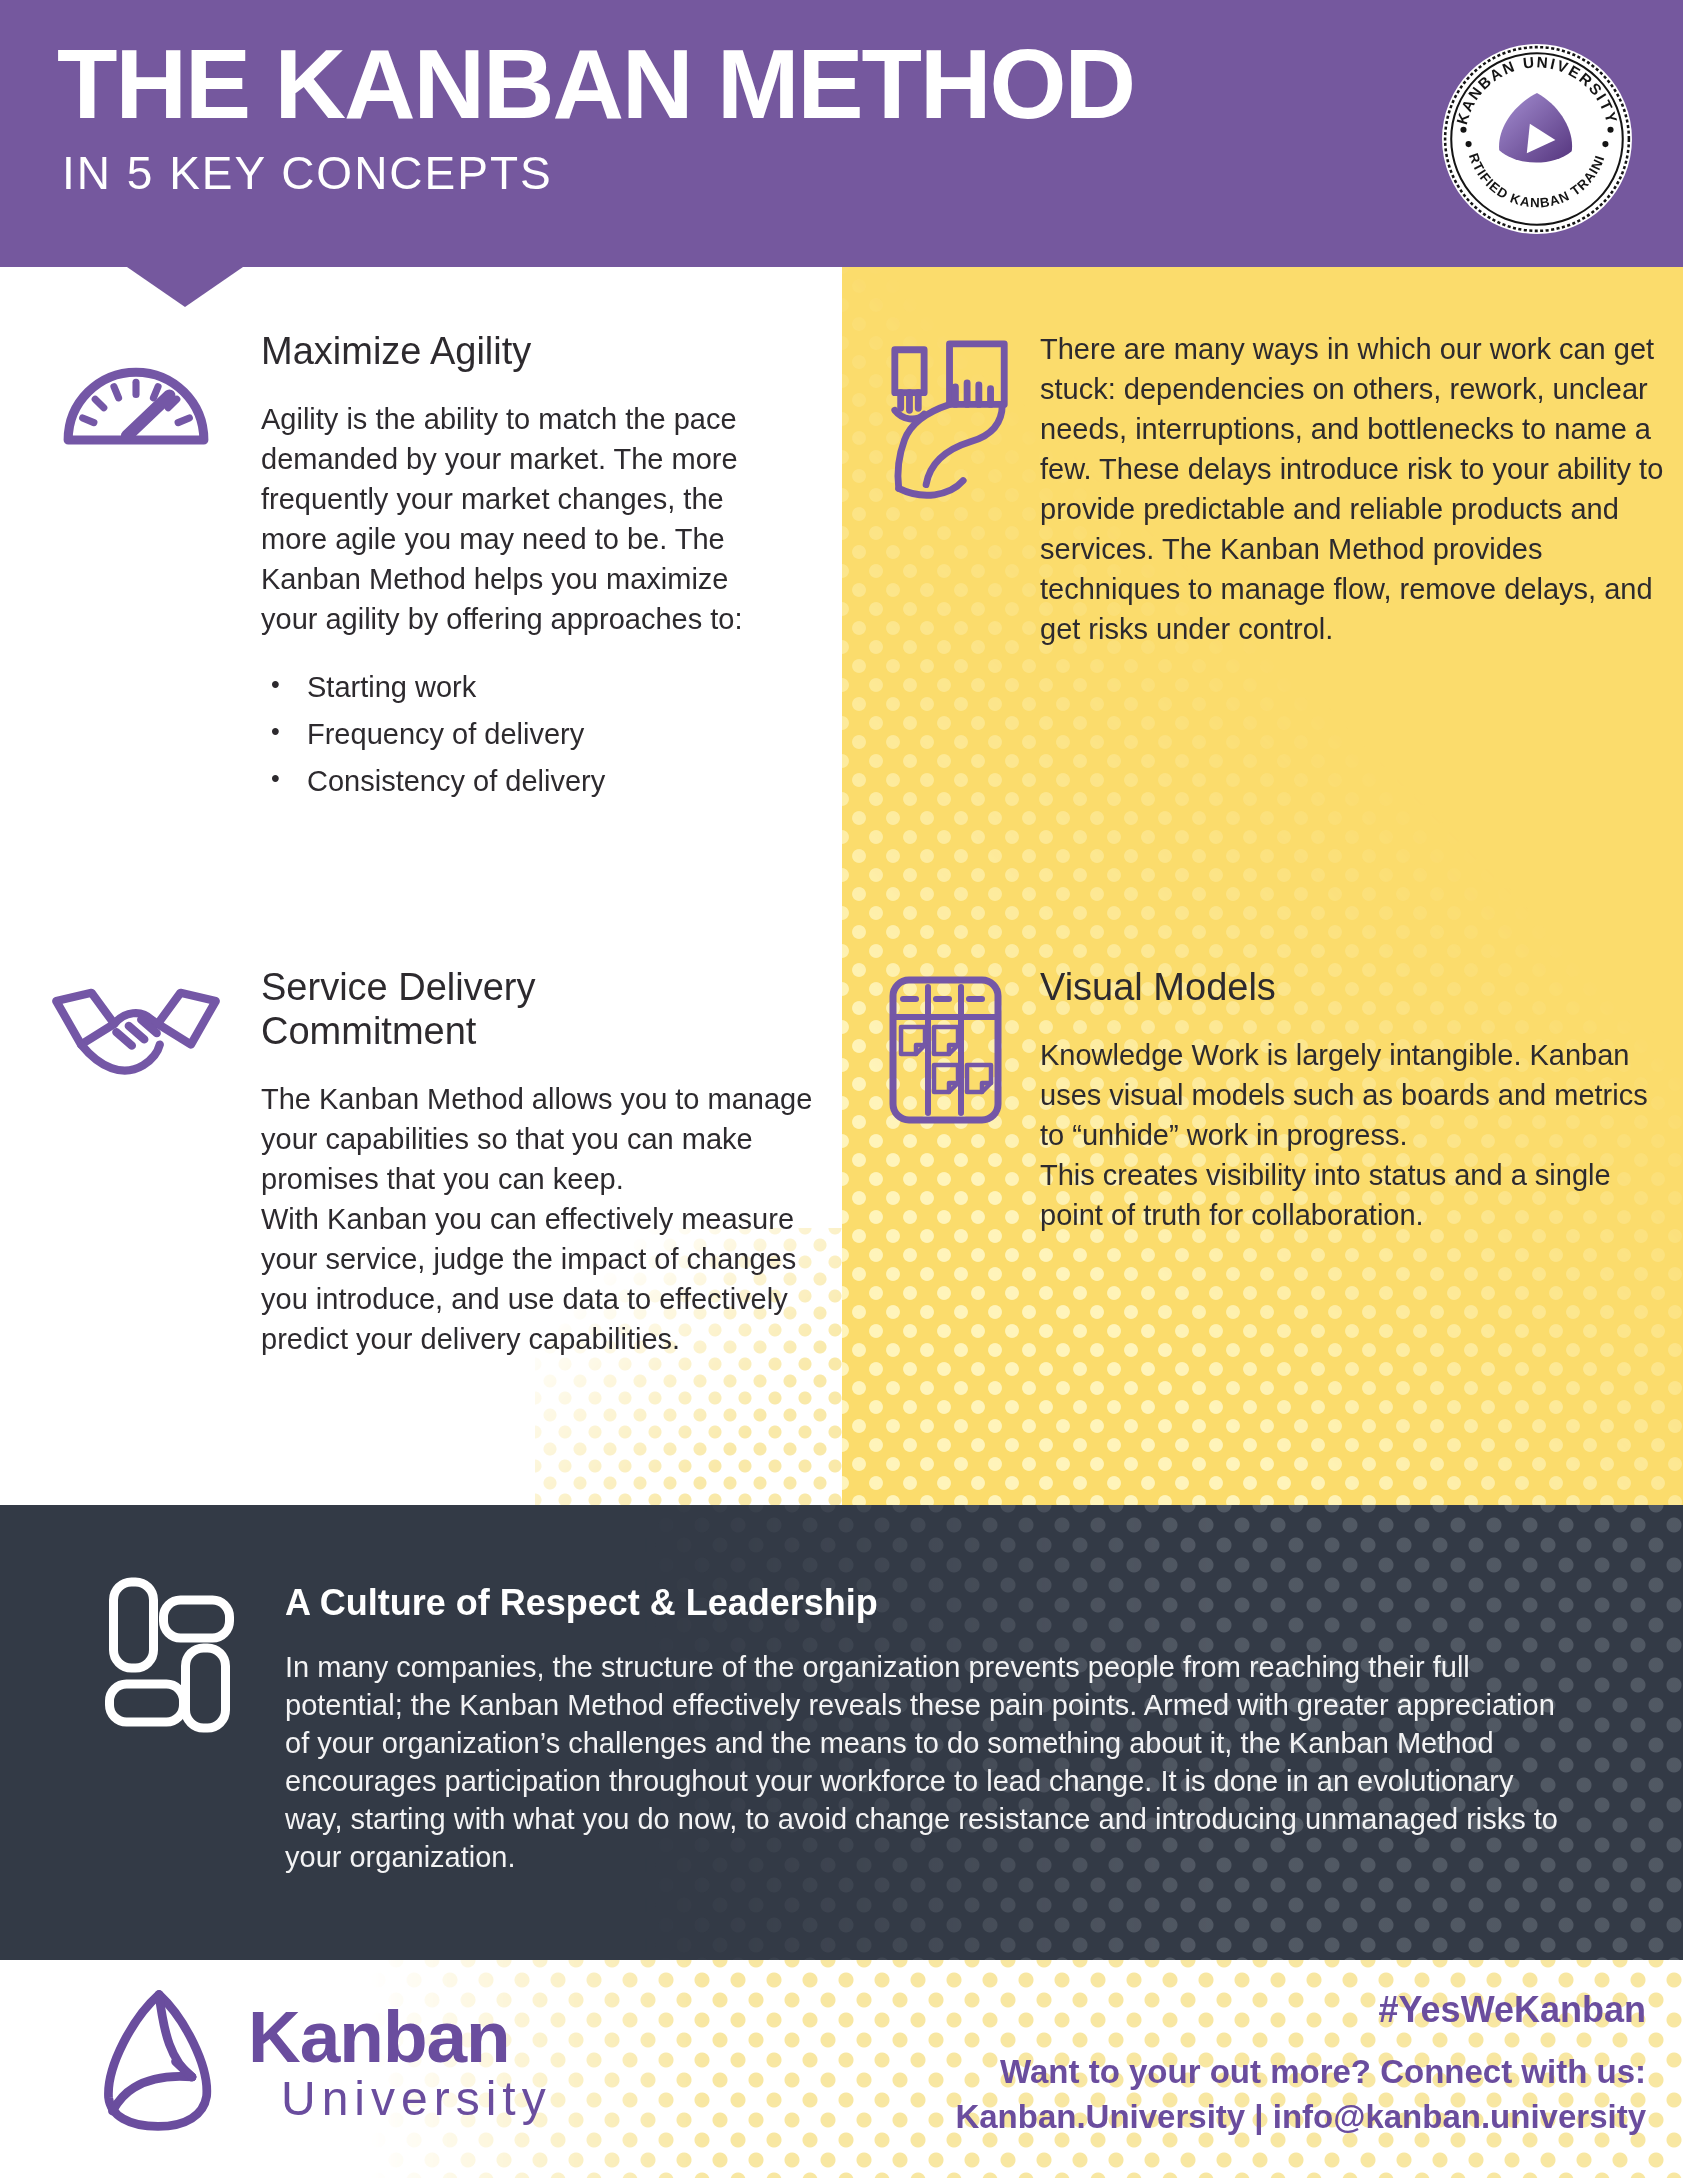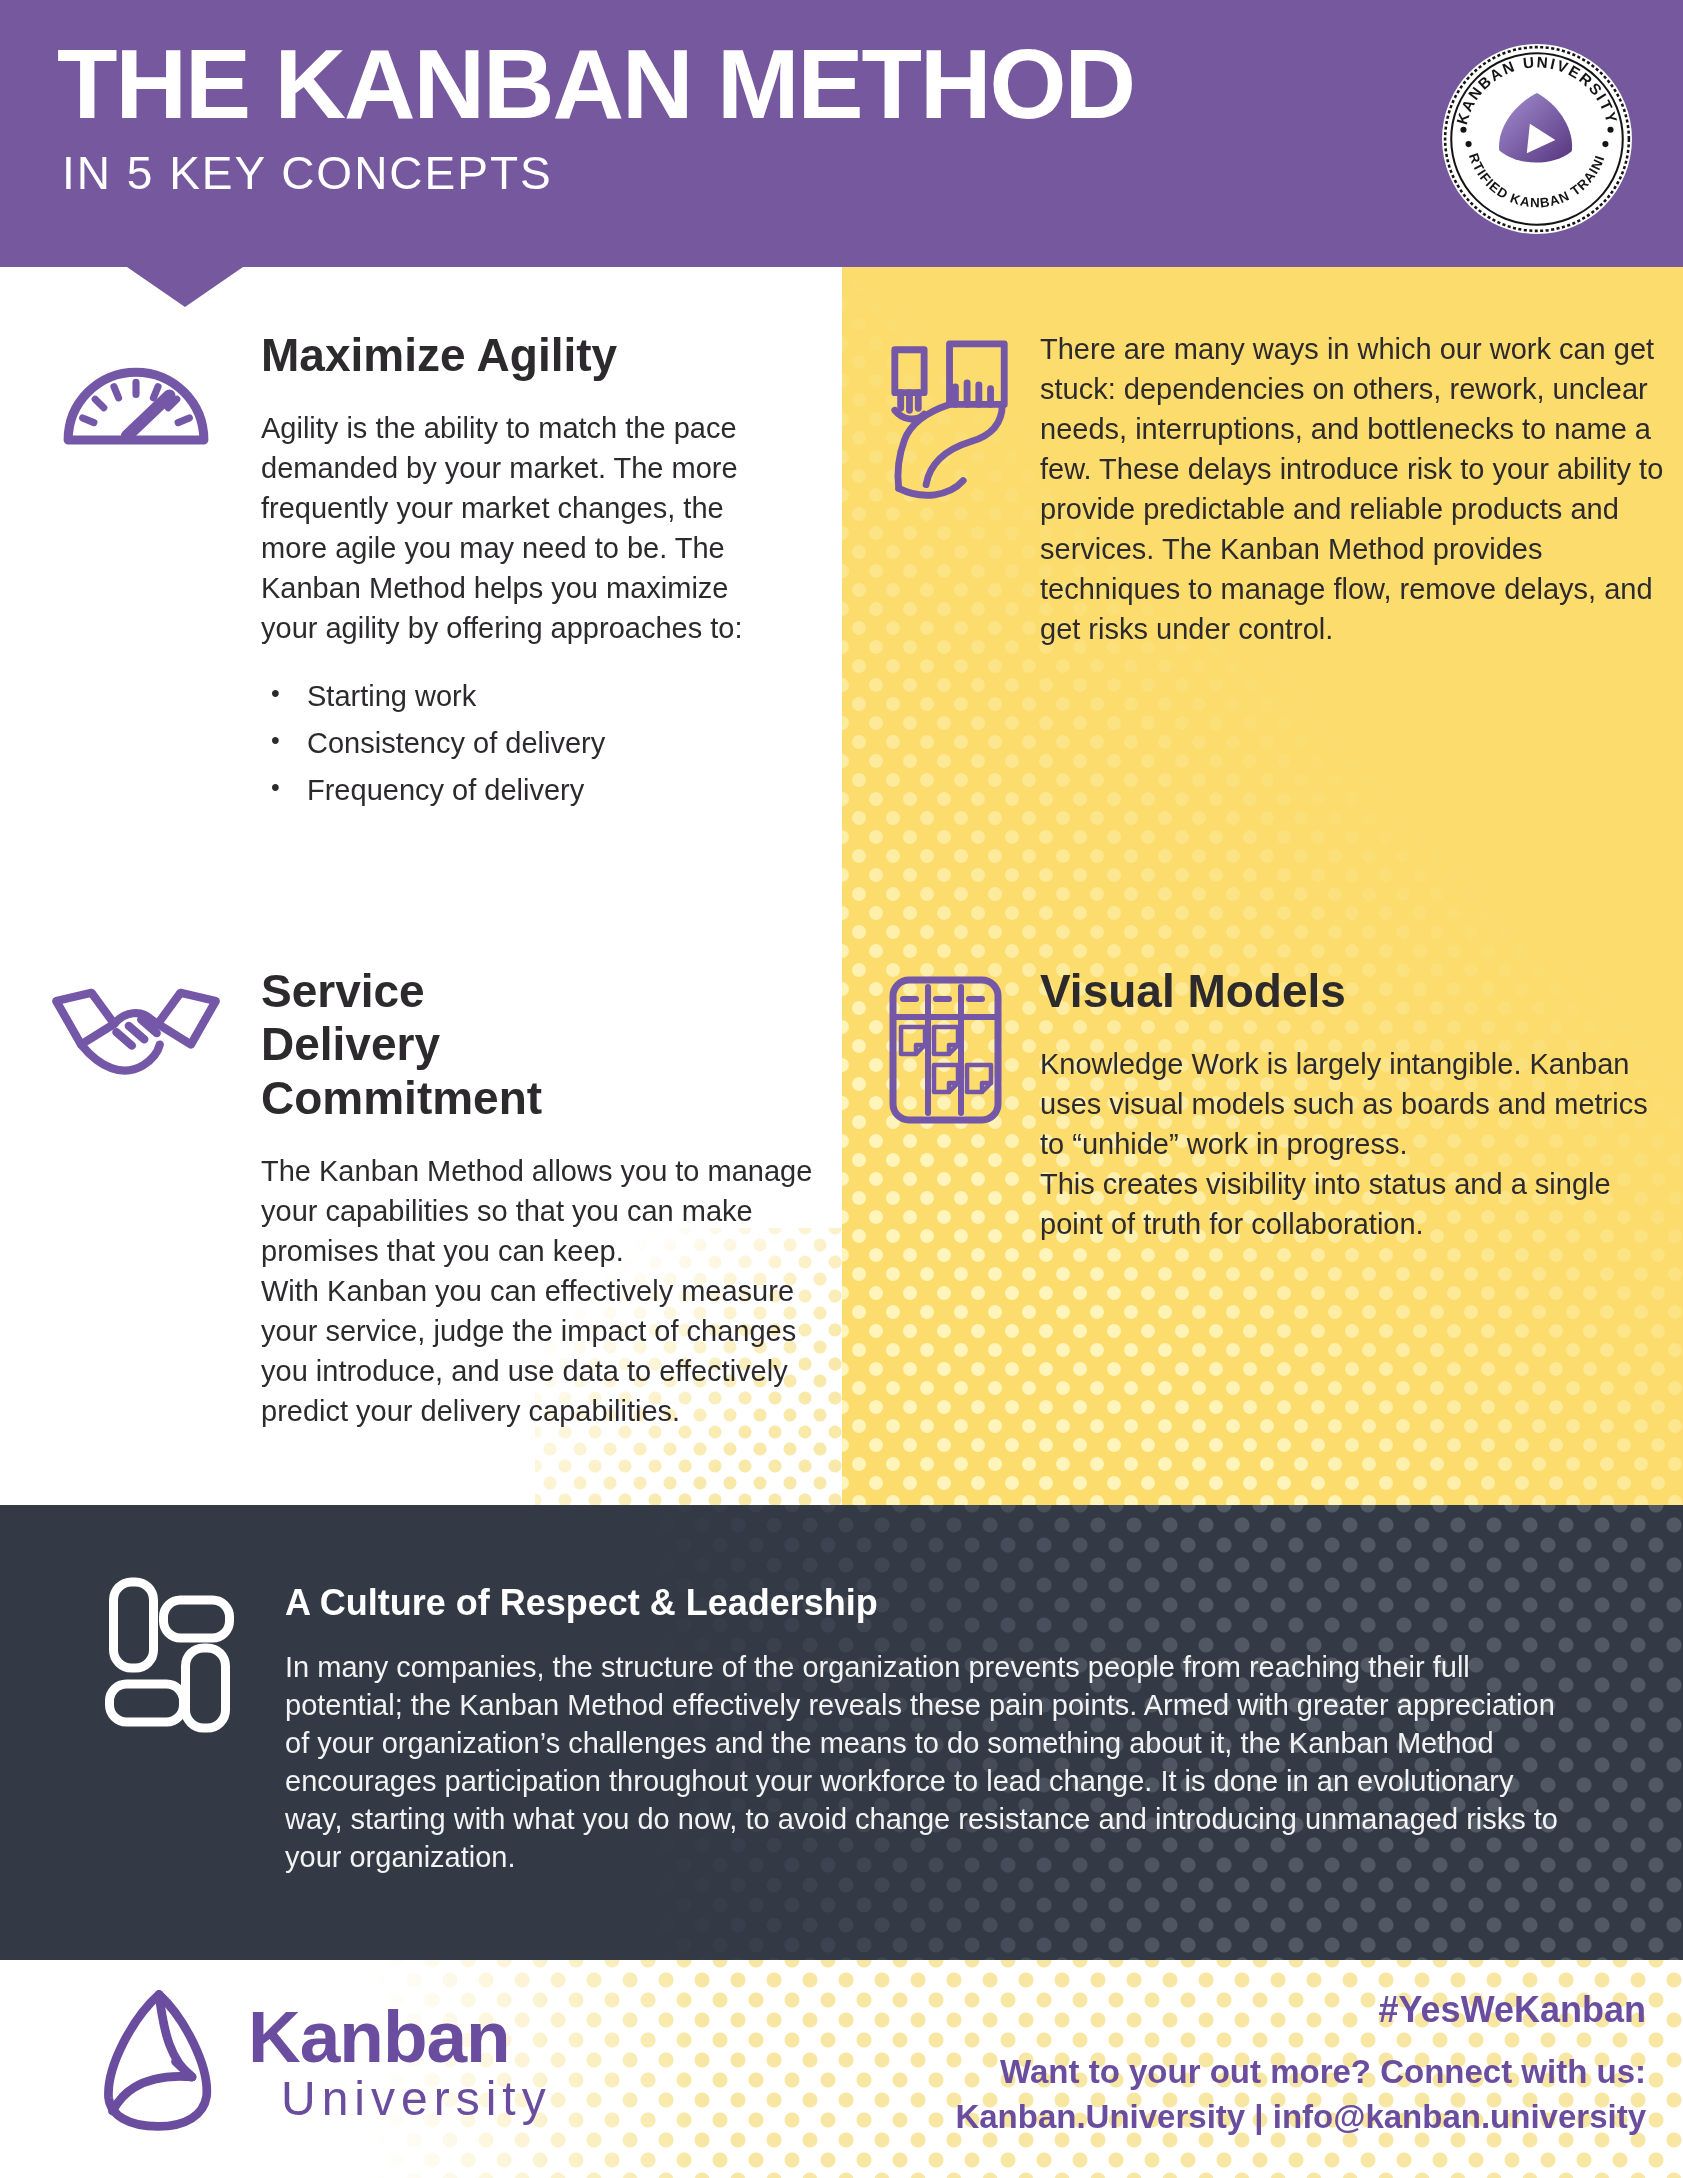--- a/index.html
+++ b/index.html
@@ -29,21 +29,21 @@
     background-image:
       radial-gradient(circle, #F9E9A9 0 6px, transparent 7px),
       radial-gradient(circle, #F9E9A9 0 6px, transparent 7px);
     background-size:30px 34px,30px 34px;background-position:0 0,15px 17px;
     -webkit-mask-image:linear-gradient(135deg, transparent 18%, #000 72%);
     mask-image:linear-gradient(135deg, transparent 18%, #000 72%);
   }
   
   .sec-icon{position:absolute;color:#7457A6;}
   .sec-text{position:absolute;}
-  .sec-text h2{margin:0 0 26px;font-size:46px;font-weight:700;line-height:1.16;color:#2D2A2E;}
+  .sec-text h2{margin:0 0 26px;font-size:38px;font-weight:400;line-height:1.16;color:#2D2A2E;}
   .sec-text p{margin:0;font-size:29px;line-height:40px;color:#2D2A2E;}
   .bullets{list-style:none;margin:28px 0 0;padding:0;}
   .bullets li{position:relative;padding-left:46px;font-size:29px;line-height:40px;margin-bottom:7px;}
   .bullets li::before{content:"•";position:absolute;left:10px;top:-3px;font-size:25px;color:#2D2A2E;}
   .icon-speedometer{left:55px;top:339px;width:162px;height:115px;}
   .text-maximize{left:261px;top:329px;width:500px;}
   .icon-flow{left:887px;top:337px;width:127px;height:170px;}
   .text-predict{left:1040px;top:329px;width:624px;}
   .text-predict h2{width:465px;}
   .icon-handshake{left:48px;top:980px;width:176px;height:125px;}
@@ -142,22 +142,22 @@
           <path d="M137 99 H125"></path>
       </g>
       <path d="M71 95 L113 55" stroke-width="12"></path>
     </g>
   </svg>
   <div class="sec-text text-maximize">
     <h2>Maximize Agility</h2>
     <p>Agility is the ability to match the pace demanded by your market. The more frequently your market changes, the more agile you may need to be. The Kanban Method helps you maximize your agility by offering approaches to:</p>
     <ul class="bullets">
       <li>Starting work</li>
+      <li>Frequency of delivery</li>
       <li>Consistency of delivery</li>
-      <li>Frequency of delivery</li>
     </ul>
   </div>
 
   <svg class="sec-icon icon-flow" viewBox="0 0 130 172">
     <g fill="none" stroke="currentColor" stroke-width="7" stroke-linecap="round" stroke-linejoin="round">
       <rect x="64" y="6" width="56" height="62"></rect>
       <rect x="8" y="12" width="30" height="44"></rect>
       <path d="M70 68 V50 M82 68 V46 M94 68 V48 M106 68 V52"></path>
       <path d="M14 56 v16 M23 56 v18 M32 56 v16"></path>
       <path d="M8 74 c8 10 22 12 30 4"></path>

